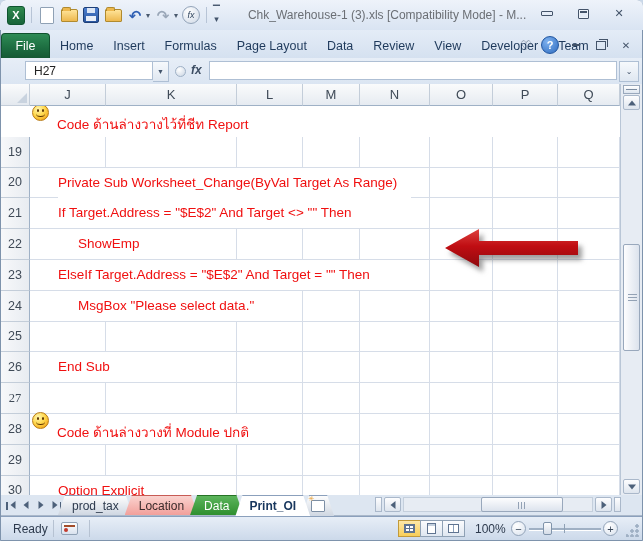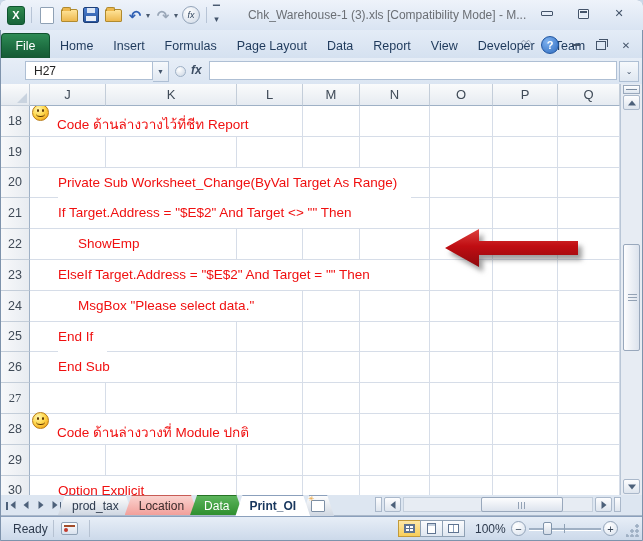--- a/index.html
+++ b/index.html
@@ -211,21 +211,21 @@
 </div>
 
 <div class="ribbonrow">
   <div class="filetab">File</div>
   <div class="rtabs" id="ribbon-tabs">
       <div class="rtab">Home</div>
       <div class="rtab">Insert</div>
       <div class="rtab">Formulas</div>
       <div class="rtab">Page Layout</div>
       <div class="rtab">Data</div>
-      <div class="rtab">Report</div>
+      <div class="rtab">Review</div>
       <div class="rtab">View</div>
       <div class="rtab">Developer</div>
       <div class="rtab">Team</div>
     </div>
   <div class="ribbon-right">
     <span class="heart">♡</span>
     <span class="helpbtn">?</span>
     <span class="smallwb">
         <span class="mini"></span>
       </span>
@@ -253,31 +253,20 @@
       <div class="colhead" style="width: 66px;">L</div>
       <div class="colhead" style="width: 57px;">M</div>
       <div class="colhead" style="width: 70px;">N</div>
       <div class="colhead" style="width: 63px;">O</div>
       <div class="colhead" style="width: 65px;">P</div>
       <div class="colhead" style="width: 62px;">Q</div>
     </div>
 </div>
 
 <div class="gridarea" id="gridarea">
-    <div class="grow" style="top: 0px; height: 30.8px;">
-      <div class="rowhead">18</div>
-      <div class="cell" style="width: 76px;"></div>
-      <div class="cell" style="width: 131px;"></div>
-      <div class="cell" style="width: 66px;"></div>
-      <div class="cell" style="width: 57px;"></div>
-      <div class="cell" style="width: 70px;"></div>
-      <div class="cell" style="width: 63px;"></div>
-      <div class="cell" style="width: 65px;"></div>
-      <div class="cell" style="width: 62px;"></div>
-    </div>
     <div class="smiley" style="left: 31px; top: -2px;"></div>
     <div class="celltext" style="left: 56px; top: 0px;">Code ด้านล่างวางไว้ที่ชีท Report</div>
     <div class="grow" style="top: 30.8px; height: 30.8px;">
       <div class="rowhead">19</div>
       <div class="cell" style="width: 76px;"></div>
       <div class="cell" style="width: 131px;"></div>
       <div class="cell" style="width: 66px;"></div>
       <div class="cell" style="width: 57px;"></div>
       <div class="cell" style="width: 70px;"></div>
       <div class="cell" style="width: 63px;"></div>
@@ -348,21 +337,20 @@
       <div class="rowhead">25</div>
       <div class="cell" style="width: 76px;"></div>
       <div class="cell" style="width: 131px;"></div>
       <div class="cell" style="width: 66px;"></div>
       <div class="cell" style="width: 57px;"></div>
       <div class="cell" style="width: 70px;"></div>
       <div class="cell" style="width: 63px;"></div>
       <div class="cell" style="width: 65px;"></div>
       <div class="cell" style="width: 62px;"></div>
     </div>
-    <div class="celltext" style="left: 57px; top: 215.6px;">End If</div>
     <div class="grow" style="top: 246.4px; height: 30.8px;">
       <div class="rowhead">26</div>
       <div class="cell" style="width: 76px;"></div>
       <div class="cell" style="width: 131px;"></div>
       <div class="cell" style="width: 66px;"></div>
       <div class="cell" style="width: 57px;"></div>
       <div class="cell" style="width: 70px;"></div>
       <div class="cell" style="width: 63px;"></div>
       <div class="cell" style="width: 65px;"></div>
       <div class="cell" style="width: 62px;"></div>

